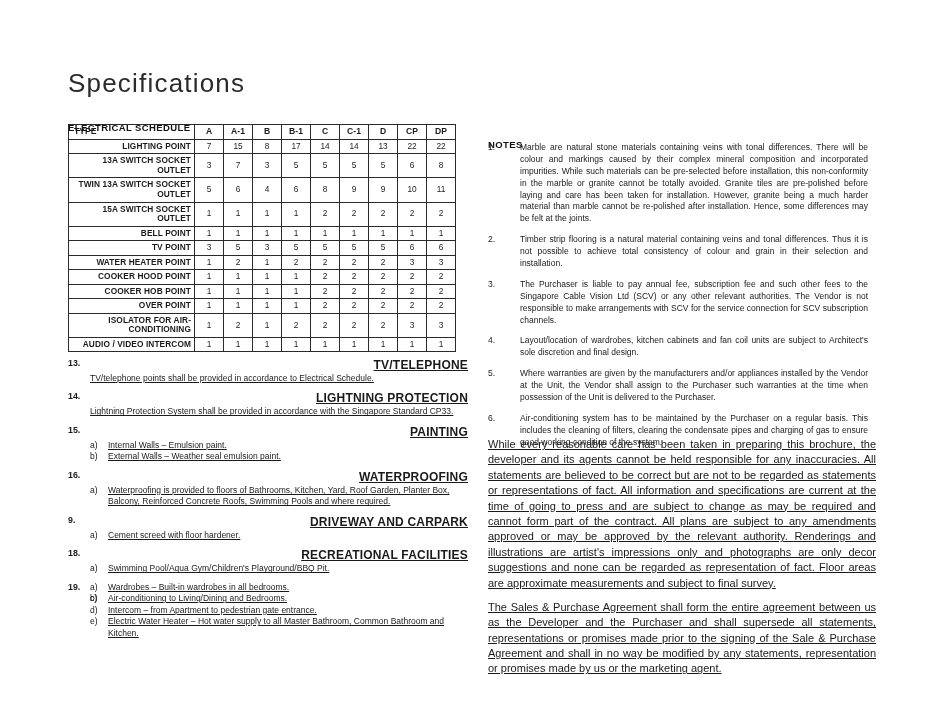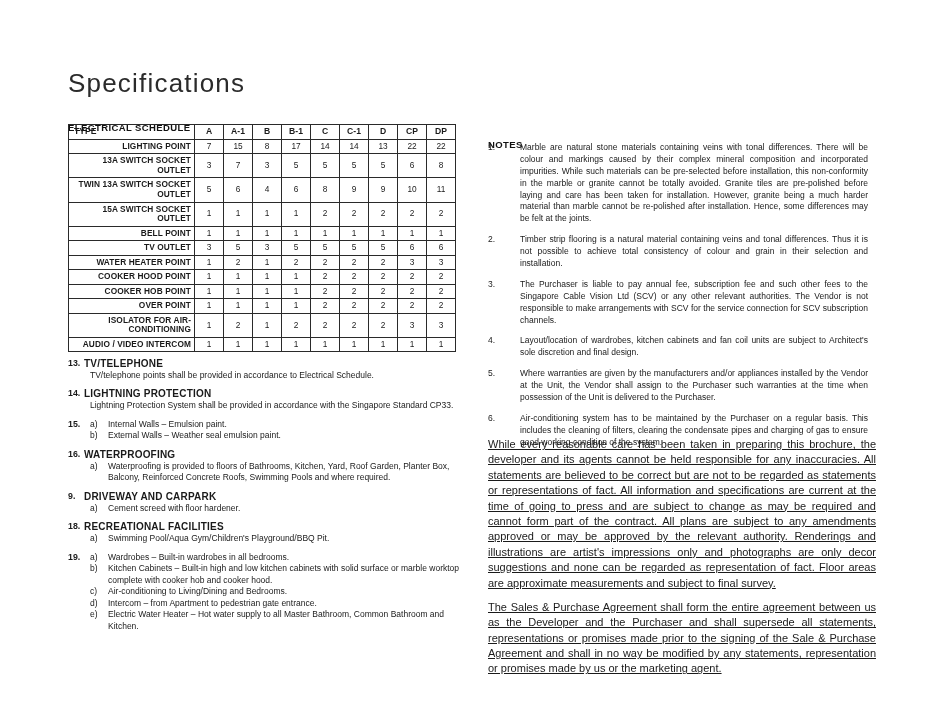--- a/index.html
+++ b/index.html
@@ -80,34 +80,35 @@
     font-size: 8.3px;
   }
 
   
   .left-list {
     position: absolute;
     left: 68px;
     top: 358px;
     width: 400px;
   }
-  .li-block { margin-bottom: 7px; position: relative; }
+  .li-block { margin-bottom: 7px; position: relative; text-decoration: underline; }
   .li-num {
     position: absolute;
     left: 0;
     top: 0;
     width: 22px;
     font-size: 8.8px;
     font-weight: bold;
   }
   .li-head {
-    margin-left: 16px;
-    font-size: 10px;
+    margin-left: 22px;
+    font-size: 12px;
     font-weight: bold;
     letter-spacing: 0.2px;
+    text-align: right;
   }
   .li-body {
     margin-left: 22px;
     font-size: 8.5px;
     line-height: 1.35;
     margin-top: 1px;
   }
   .sub {
     position: relative;
     padding-left: 18px;
@@ -238,21 +239,21 @@
           <td class="val">1</td>
           <td class="val">1</td>
           <td class="val">1</td>
           <td class="val">1</td>
           <td class="val">1</td>
           <td class="val">1</td>
           <td class="val">1</td>
           <td class="val">1</td>
         </tr>
         <tr>
-          <td class="rowname">TV OUTLET</td>
+          <td class="rowname">TV POINT</td>
           <td class="val">3</td>
           <td class="val">5</td>
           <td class="val">3</td>
           <td class="val">5</td>
           <td class="val">5</td>
           <td class="val">5</td>
           <td class="val">5</td>
           <td class="val">6</td>
           <td class="val">6</td>
         </tr>
@@ -337,20 +338,21 @@
         <div class="li-head">TV/TELEPHONE</div>
         <div class="li-body">TV/telephone points shall be provided in accordance to Electrical Schedule.</div>
       </div>
       <div class="li-block">
         <div class="li-num">14.</div>
         <div class="li-head">LIGHTNING PROTECTION</div>
         <div class="li-body">Lightning Protection System shall be provided in accordance with the Singapore Standard CP33.</div>
       </div>
       <div class="li-block">
         <div class="li-num">15.</div>
+        <div class="li-head">PAINTING</div>
         <div class="li-body">
           <div class="sub"><span class="lbl">a)</span><span>Internal Walls – Emulsion paint.</span></div>
           <div class="sub"><span class="lbl">b)</span><span>External Walls – Weather seal emulsion paint.</span></div>
         </div>
       </div>
       <div class="li-block">
         <div class="li-num">16.</div>
         <div class="li-head">WATERPROOFING</div>
         <div class="li-body">
           <div class="sub"><span class="lbl">a)</span><span>Waterproofing is provided to floors of Bathrooms, Kitchen, Yard, Roof Garden, Planter Box, Balcony, Reinforced Concrete Roofs, Swimming Pools and where required.</span></div>
@@ -367,21 +369,21 @@
         <div class="li-num">18.</div>
         <div class="li-head">RECREATIONAL FACILITIES</div>
         <div class="li-body">
           <div class="sub"><span class="lbl">a)</span><span>Swimming Pool/Aqua Gym/Children's Playground/BBQ Pit.</span></div>
         </div>
       </div>
       <div class="li-block">
         <div class="li-num">19.</div>
         <div class="li-body">
           <div class="sub"><span class="lbl">a)</span><span>Wardrobes – Built-in wardrobes in all bedrooms.</span></div>
-          <div class="sub"><span class="lbl">b)</span><span>Kitchen Cabinets – Built-in high and low kitchen cabinets with solid surface or marble worktop complete with cooker hob and cooker hood.</span></div>
+          <div class="sub"><span class="lbl">b)</span></div>
           <div class="sub"><span class="lbl">c)</span><span>Air-conditioning to Living/Dining and Bedrooms.</span></div>
           <div class="sub"><span class="lbl">d)</span><span>Intercom – from Apartment to pedestrian gate entrance.</span></div>
           <div class="sub"><span class="lbl">e)</span><span>Electric Water Heater – Hot water supply to all Master Bathroom, Common Bathroom and Kitchen.</span></div>
         </div>
       </div>
     </div>
 
   <div class="notes" id="notes-list">
       <div class="note">
         <span class="n">1.</span>

